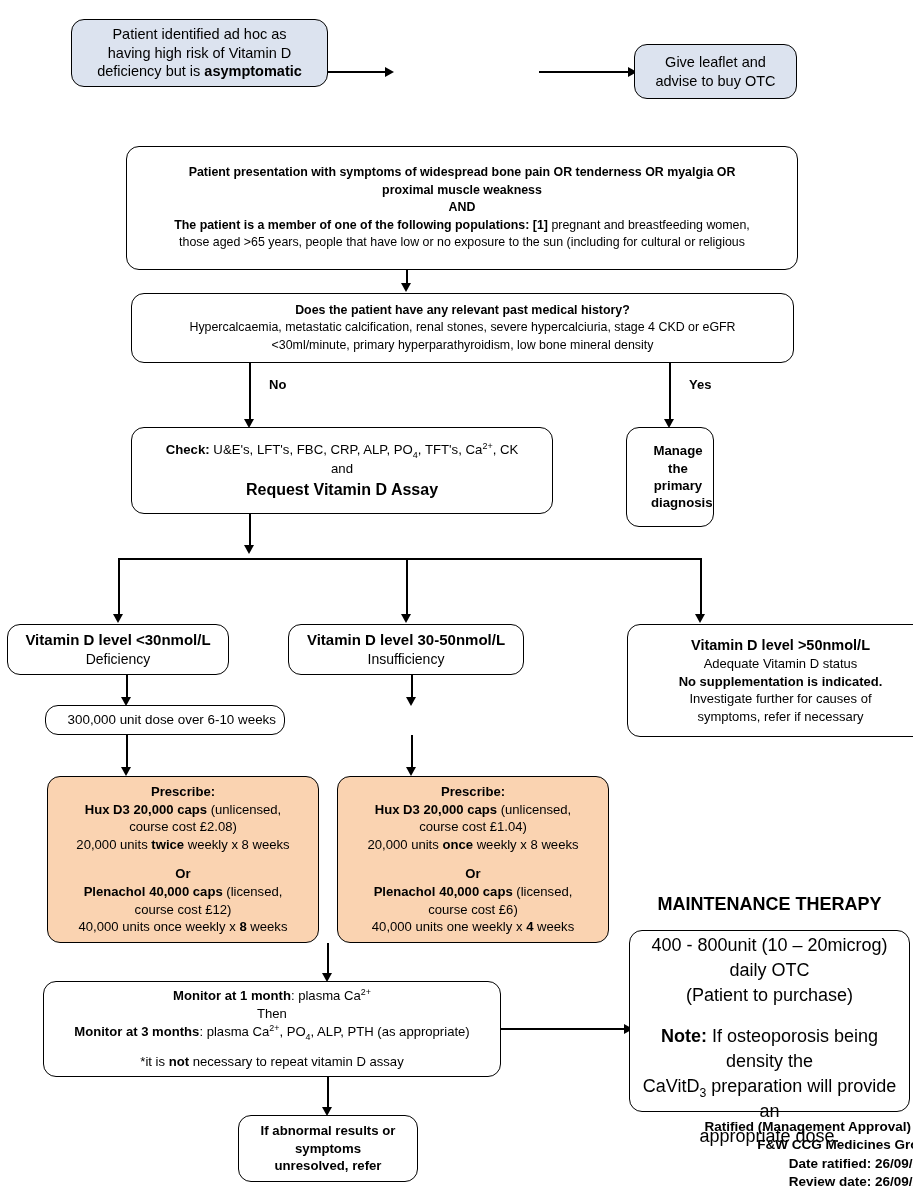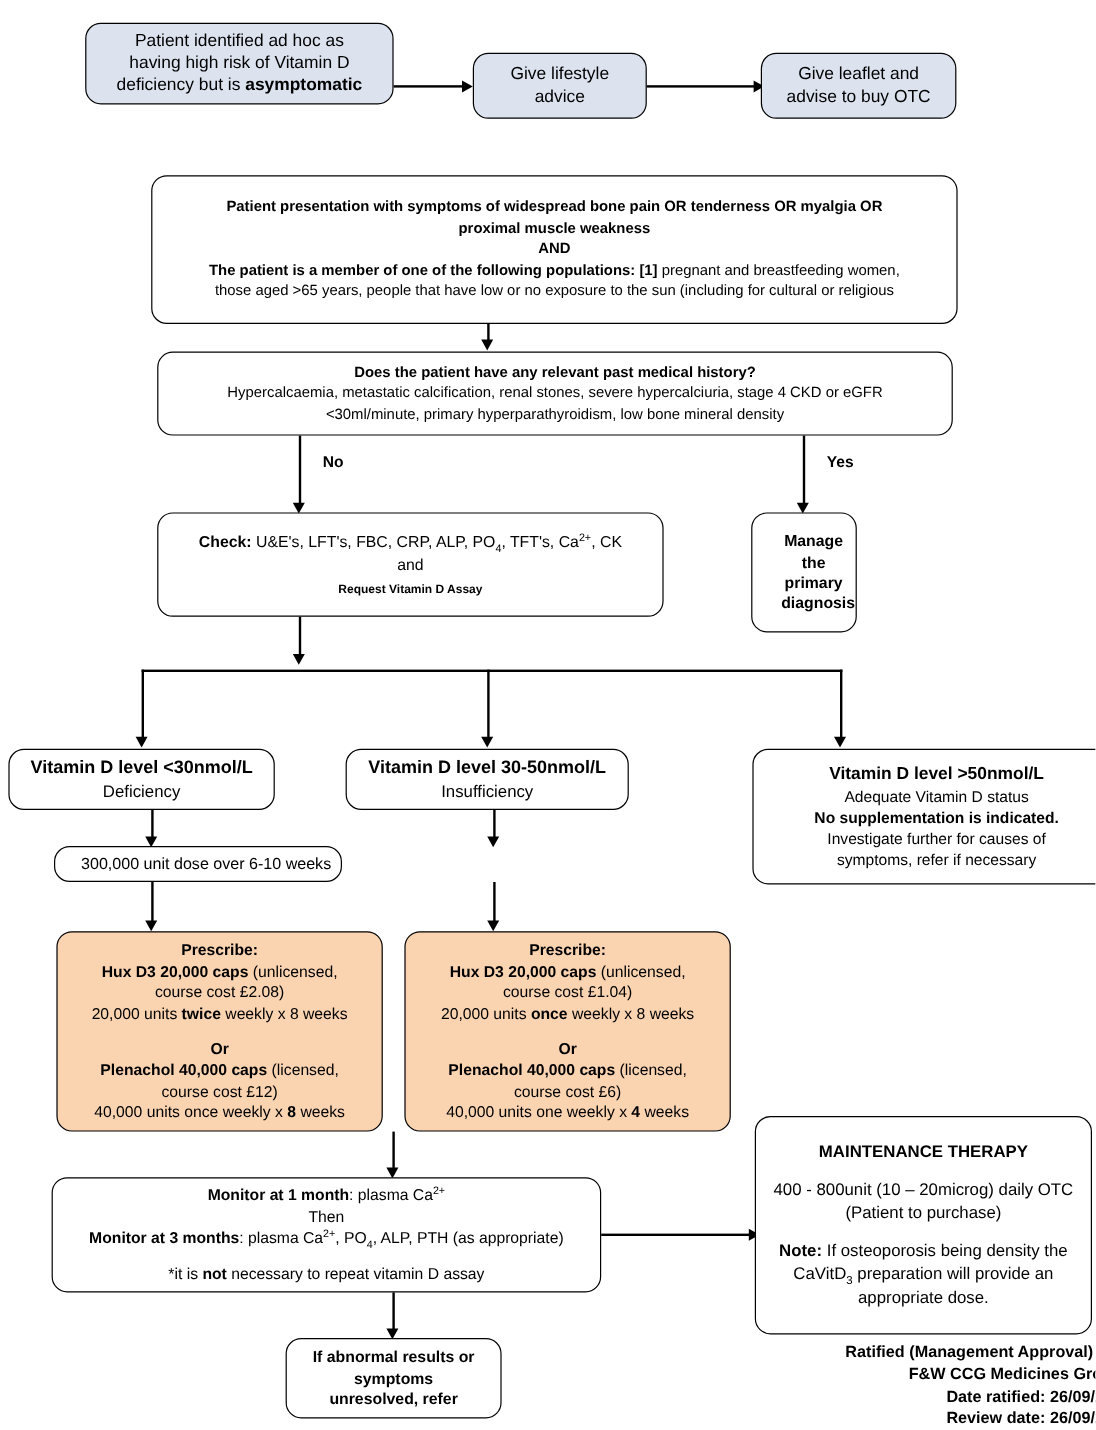--- a/index.html
+++ b/index.html
@@ -75,26 +75,20 @@
     <div class="inner">
       <span>Patient identified ad hoc as</span><br>
       <span>having high risk of Vitamin D</span><br>
       <span>deficiency but is </span><span class="b">asymptomatic</span>
     </div>
   </div>
 
   <div class="hline" style="left:328px;top:71px;width:58px;"></div>
   <div class="arrow-r" style="left:385px;top:66.5px;"></div>
 
-  <div class="node blue" style="left:394px;top:44px;width:145px;height:55px;font-size:14.5px;">
-    <div class="inner">
-      <span>Give lifestyle</span><br>
-      <span>advice</span>
-    </div>
-  </div>
 
   <div class="hline" style="left:539px;top:71px;width:90px;"></div>
   <div class="arrow-r" style="left:628px;top:66.5px;"></div>
 
   <div class="node blue" style="left:634px;top:44px;width:163px;height:55px;font-size:14.5px;">
     <div class="inner">
       <span>Give leaflet and</span><br>
       <span>advise to buy OTC</span>
     </div>
   </div>
@@ -125,21 +119,21 @@
   <div class="edge-label" style="left:269px;top:377px;">No</div>
 
   <div class="vline" style="left:669px;top:363px;width:1.6px;height:58px;"></div>
   <div class="arrow-d" style="left:664px;top:419px;"></div>
   <div class="edge-label" style="left:689px;top:377px;">Yes</div>
 
   <div class="node" style="left:131px;top:427px;width:422px;height:87px;font-size:13.2px;line-height:1.45;">
     <div class="inner">
       <span class="b">Check:</span><span> U&amp;E's, LFT's, FBC, CRP, ALP, PO</span><sub>4</sub><span>, TFT's, Ca</span><sup>2+</sup><span>, CK</span><br>
       <span>and</span><br>
-      <span class="b" style="font-size:10px;">Request Vitamin D Assay</span>
+      <span class="b" style="font-size:16px;">Request Vitamin D Assay</span>
     </div>
   </div>
 
   <div class="node" style="left:626px;top:427px;width:88px;height:100px;font-size:13.2px;font-weight:bold;line-height:1.32;padding-left:24px;">
     <div class="inner">
       <span>Manage</span><br>
       <span>the</span><br>
       <span>primary</span><br>
       <span>diagnosis</span>
     </div>
@@ -238,21 +232,21 @@
       <span>Then</span><br>
       <span class="b">Monitor at 3 months</span><span>: plasma Ca</span><sup>2+</sup><span>, PO</span><sub>4</sub><span>, ALP, PTH (as appropriate)</span>
       <span class="sp"></span>
       <span>*it is </span><span class="b">not</span><span> necessary to repeat vitamin D assay</span>
     </div>
   </div>
 
   <div class="hline" style="left:501px;top:1028px;width:124px;"></div>
   <div class="arrow-r" style="left:624px;top:1023.5px;"></div>
 
-  <div class="node" style="left:629px;top:930px;width:281px;height:182px;font-size:14px;line-height:1.40;">
+  <div class="node" style="left:629px;top:930px;width:281px;height:182px;font-size:18px;line-height:1.40;">
     <div class="inner">
       <span class="b">MAINTENANCE THERAPY</span>
       <span class="sp"></span>
       <span>400 - 800unit (10 – 20microg) daily OTC</span><br>
       <span>(Patient to purchase)</span>
       <span class="sp"></span>
       <span class="b">Note:</span><span> If osteoporosis being density the</span><br>
       <span>CaVitD</span><sub>3</sub><span> preparation will provide an</span><br>
       <span>appropriate dose.</span>
     </div>

